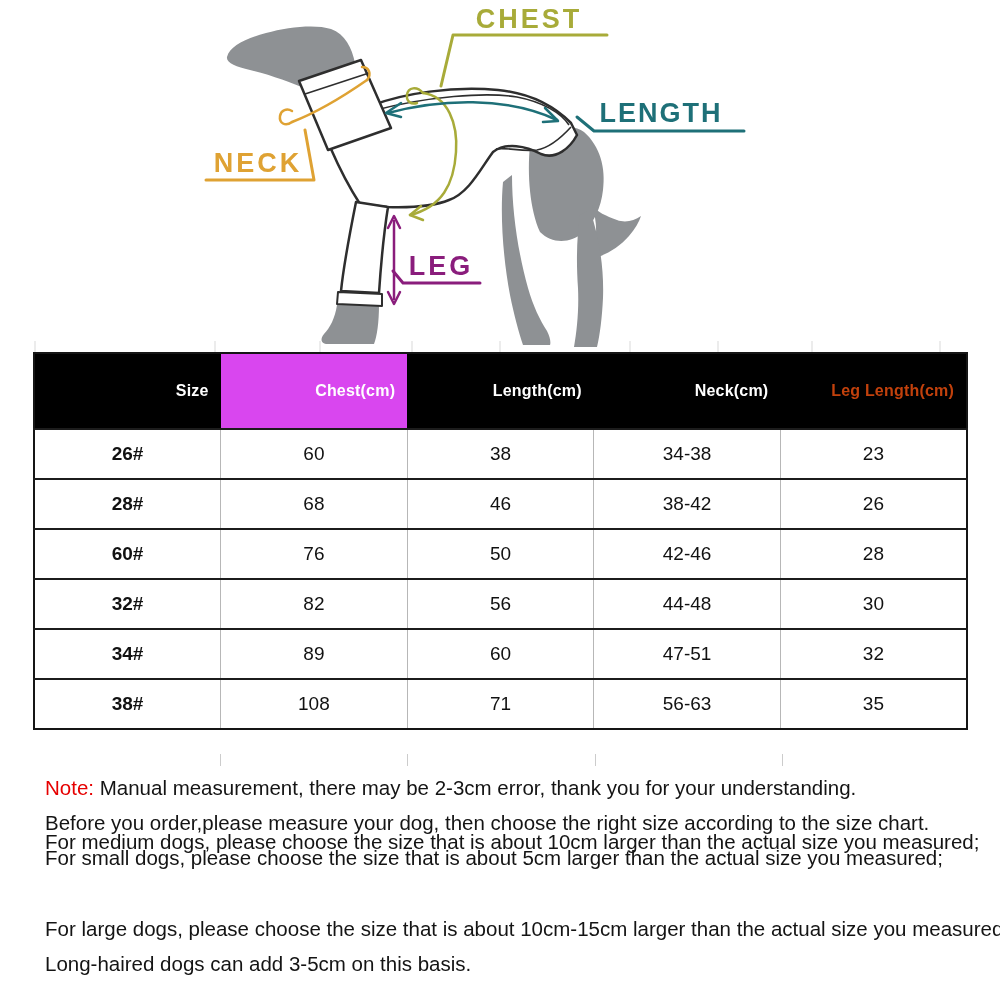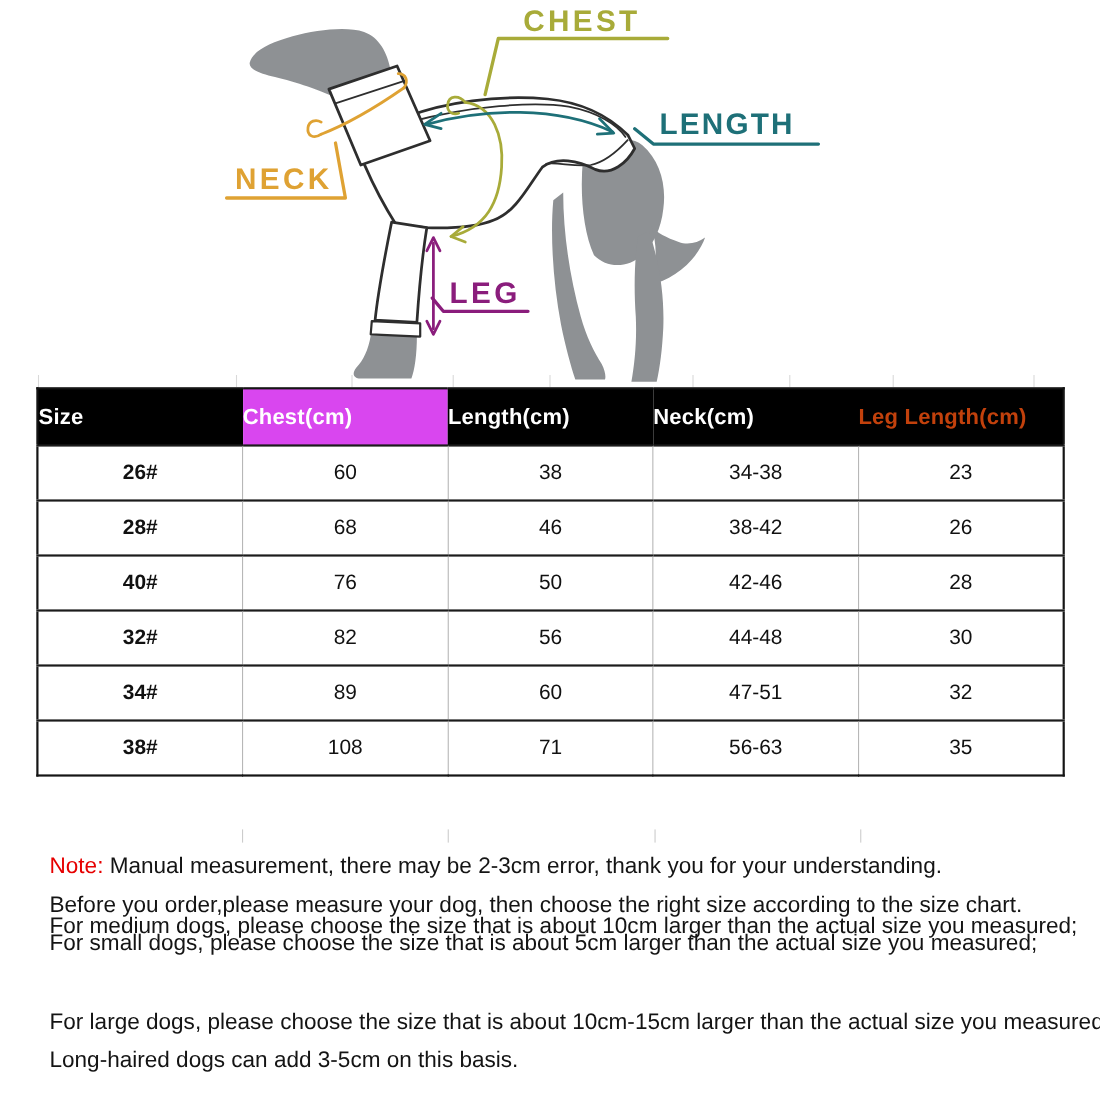--- a/index.html
+++ b/index.html
@@ -1,22 +1,22 @@
 <!DOCTYPE html>
 <html><head>
 <meta charset="utf-8">
 <style>
   html,body{margin:0;padding:0;}
   body{font-family:"Liberation Sans", sans-serif; background:#ffffff;}
   .page{position:relative; width:1000px; height:1000px; background:#ffffff; overflow:hidden;}
   .diagram-svg{position:absolute; top:0; left:0;}
   .size-table{position:absolute; left:33px; top:352px; width:935px;
     border-collapse:collapse; table-layout:fixed; border:2px solid #151515;}
-  .size-table th{height:50px; font-size:20px; font-weight:bold; text-align:left;
-    letter-spacing:0.2px; padding:0;}
+  .size-table th{height:50px; font-size:16px; font-weight:bold; text-align:right;
+    letter-spacing:0.2px; padding:12px;}
   .size-table td{height:48px; font-size:19px; text-align:center; color:#111;
     border-top:2px solid #1c1c1c; border-left:1px solid #b7b7b7; padding:0; background:#ffffff;}
   .size-table td:first-child{border-left:none; font-weight:bold;}
   .notes{position:absolute; left:45px; top:0; width:950px;}
   .note-line{position:absolute; white-space:nowrap; font-size:20.5px; color:#141414; margin:0;}
   .stub{position:absolute; width:1px; background:#cccccc;}
 </style>
 </head>
 <body>
 
@@ -113,21 +113,21 @@
         <td>23</td>
       </tr>
       <tr>
         <td>28#</td>
         <td>68</td>
         <td>46</td>
         <td>38-42</td>
         <td>26</td>
       </tr>
       <tr>
-        <td>40#</td>
+        <td>60#</td>
         <td>76</td>
         <td>50</td>
         <td>42-46</td>
         <td>28</td>
       </tr>
       <tr>
         <td>32#</td>
         <td>82</td>
         <td>56</td>
         <td>44-48</td>

